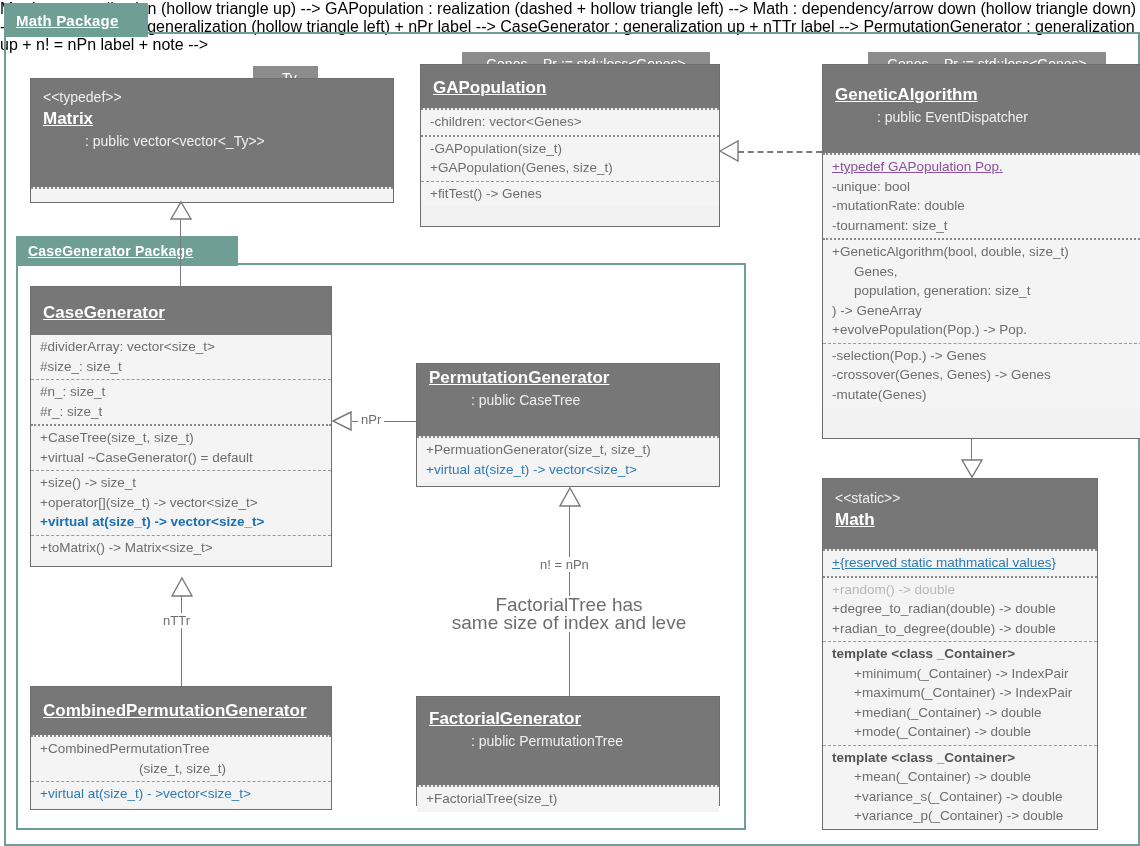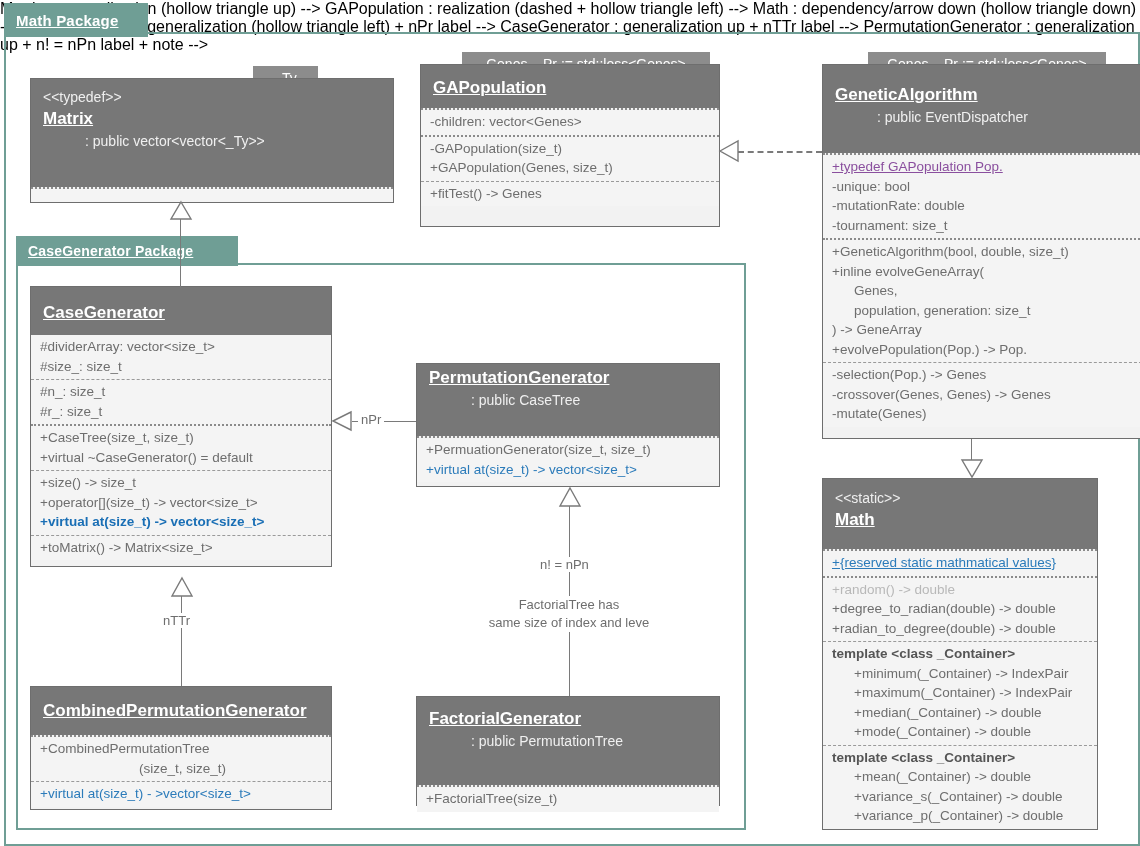--- a/index.html
+++ b/index.html
@@ -99,21 +99,21 @@
   .lbl{
     position:absolute;
     font-size:13px;
     color:#6e6e6e;
     background:#ffffff;
     white-space:nowrap;
     padding:0 3px;
   }
   .note{
     position:absolute;
-    font-size:13px;
+    font-size:19px;
     line-height:18px;
     color:#6e6e6e;
     text-align:center;
     white-space:nowrap;
   }
   svg.arrow{position:absolute;overflow:visible;}
 </style>
 </head>
 <body>
 
@@ -179,21 +179,20 @@
     </div>
     <div class="body">
       <div class="sect first">
         <div class="mem purple">+typedef GAPopulation Pop.</div>
         <div class="mem">-unique: bool</div>
         <div class="mem">-mutationRate: double</div>
         <div class="mem">-tournament: size_t</div>
       </div>
       <div class="sect">
         <div class="mem">+GeneticAlgorithm(bool, double, size_t)</div>
-        <div class="mem">+inline evolveGeneArray(</div>
         <div class="mem ind">Genes,</div>
         <div class="mem ind">population, generation: size_t</div>
         <div class="mem">) -&gt; GeneArray</div>
         <div class="mem">+evolvePopulation(Pop.) -&gt; Pop.</div>
       </div>
       <div class="sect thin">
         <div class="mem">-selection(Pop.) -&gt; Genes</div>
         <div class="mem">-crossover(Genes, Genes) -&gt; Genes</div>
         <div class="mem">-mutate(Genes)</div>
       </div>

